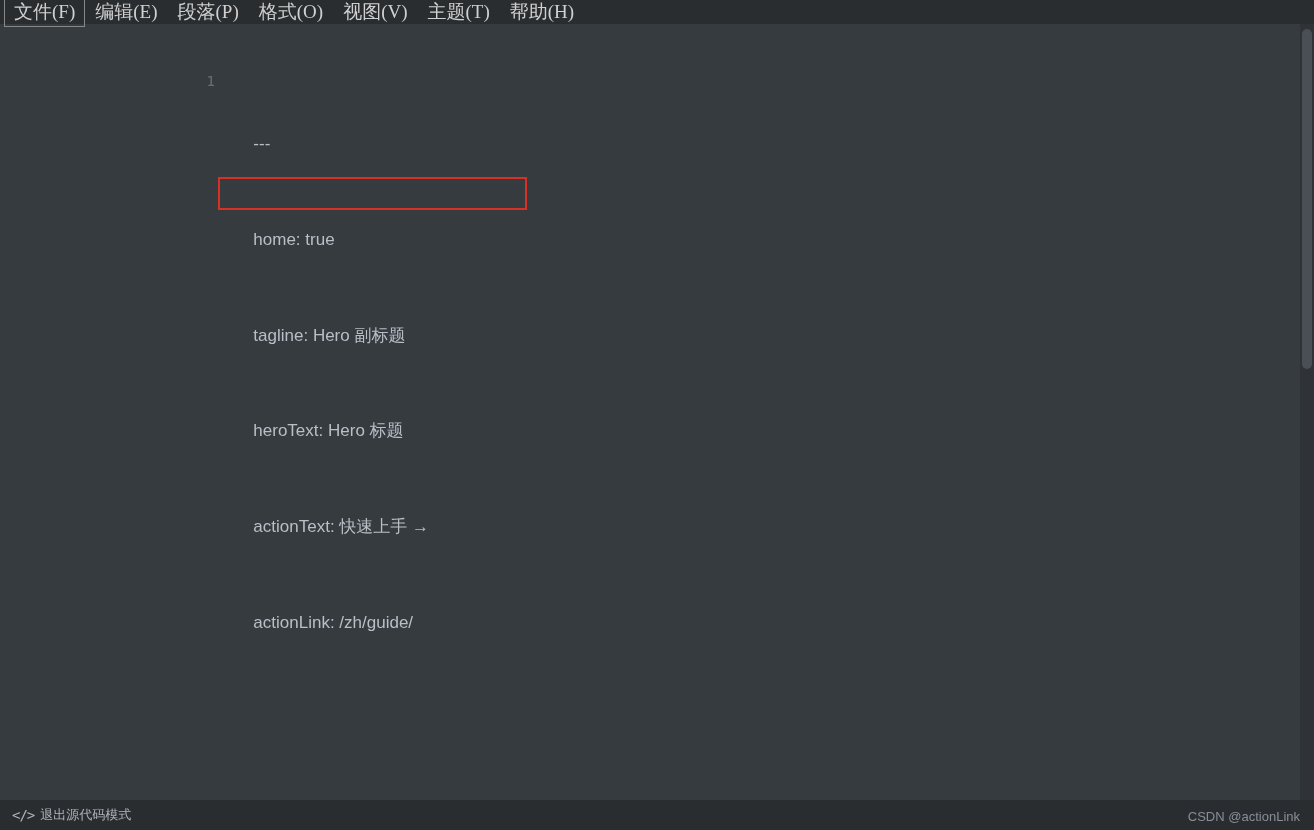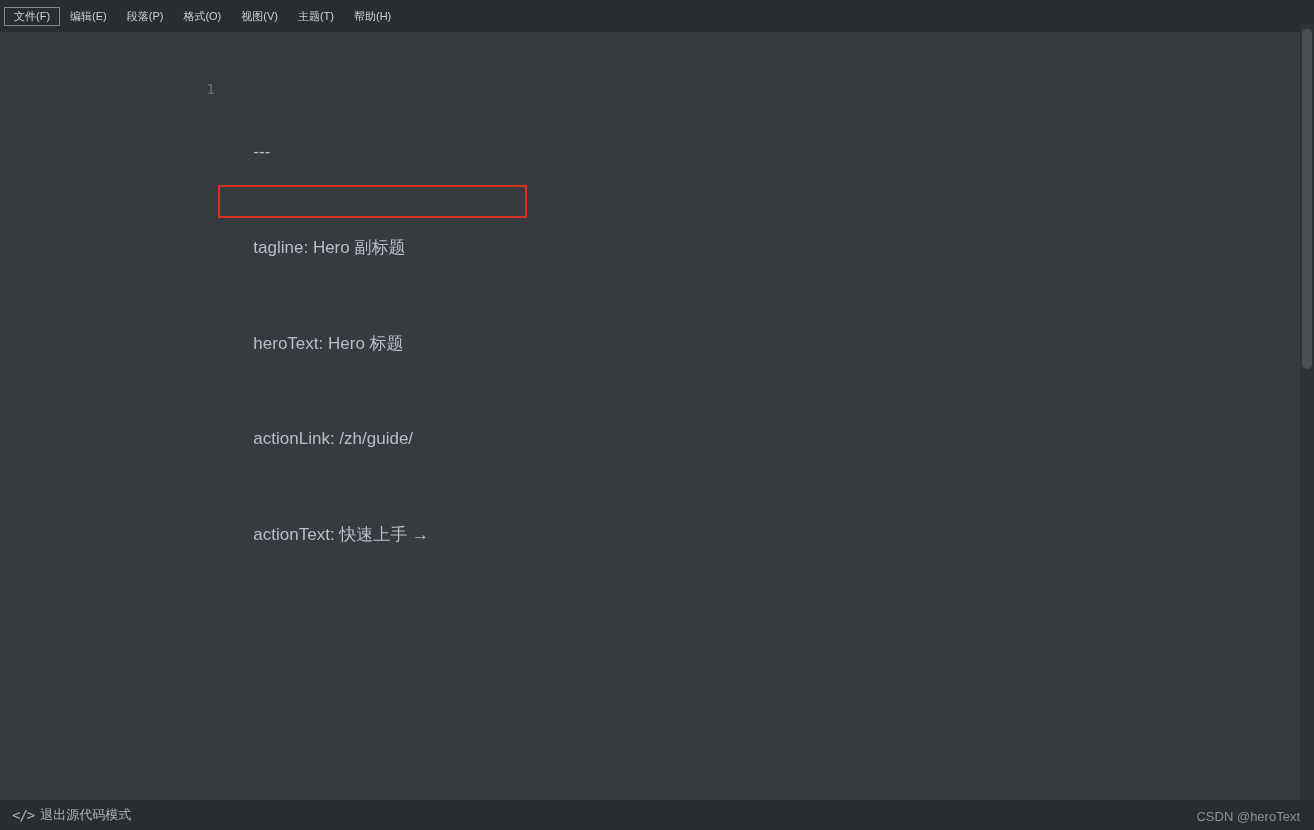--- a/index.html
+++ b/index.html
@@ -10,27 +10,28 @@
     body {
       width: 1314px;
       height: 830px;
       background: #363b40;
       font-family: "Microsoft YaHei", Arial, sans-serif;
       color: #b8bfc6;
       overflow: hidden;
       position: relative;
     }
     .menubar {
-      height: 32px;
+      height: 24px;
       background: #2a2d30;
       display: flex;
       align-items: center;
       padding: 0 4px;
-      font-size: 11px;
+      font-size: 19px;
       color: #d0d0d0;
+      font-family: Liberation Serif, serif;
     }
     .menubar-item {
       padding: 2px 10px;
       cursor: pointer;
     }
     .menubar-item.selected {
       border: 1px solid #888;
       padding: 1px 9px;
     }
     .editor-area {
@@ -130,43 +131,46 @@
   <div class="menubar-item">帮助(H)</div>
 </div>
 
 <div class="editor-area">
   <div class="code-content">
     <div class="code-line">
       <span class="line-number">1</span>
       <span>---</span>
     </div>
     <div class="code-line">
+      <span>home: true</span>
+    </div>
+    <div class="code-line">
       <span>tagline: Hero 副标题</span>
     </div>
     <div class="code-line">
       <span>heroText: Hero 标题</span>
     </div>
     <div class="code-line">
-      <span>actionLink: /zh/guide/</span>
+      <span>actionText: 快速上手 →</span>
     </div>
     <div class="code-line">
-      <span>actionText: 快速上手 →</span>
+      <span>actionLink: /zh/guide/</span>
     </div>
     <div class="code-line">
       
     </div>
 
   </div>
   <div class="highlight-box" id="hlbox" style="left: 218px; top: 153px; width: 309px; height: 33px;"></div>
 </div>
 
 <div class="scrollbar-track">
   <div class="scrollbar-thumb"></div>
 </div>
 
 <div class="statusbar">
   <div class="statusbar-left">
     <span class="code-icon">&lt;/&gt;</span>
     <span>退出源代码模式</span>
   </div>
 </div>
 
-<div class="watermark">CSDN @heroText</div>
+<div class="watermark">CSDN @actionLink</div>
 
 </body></html>

